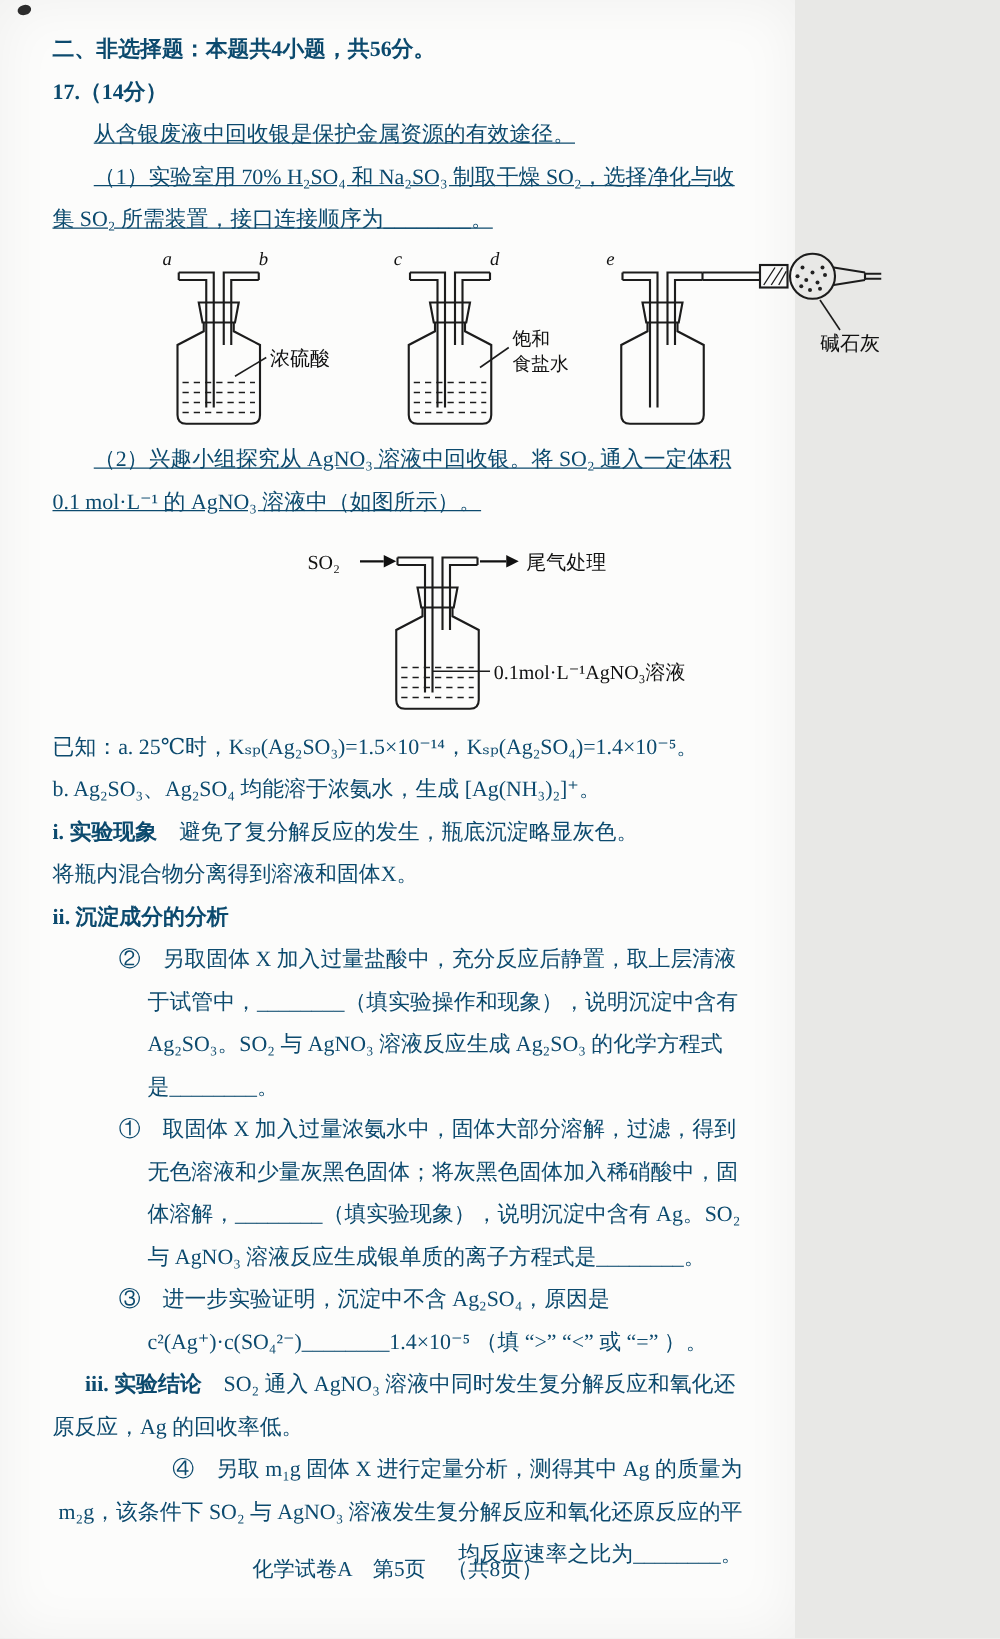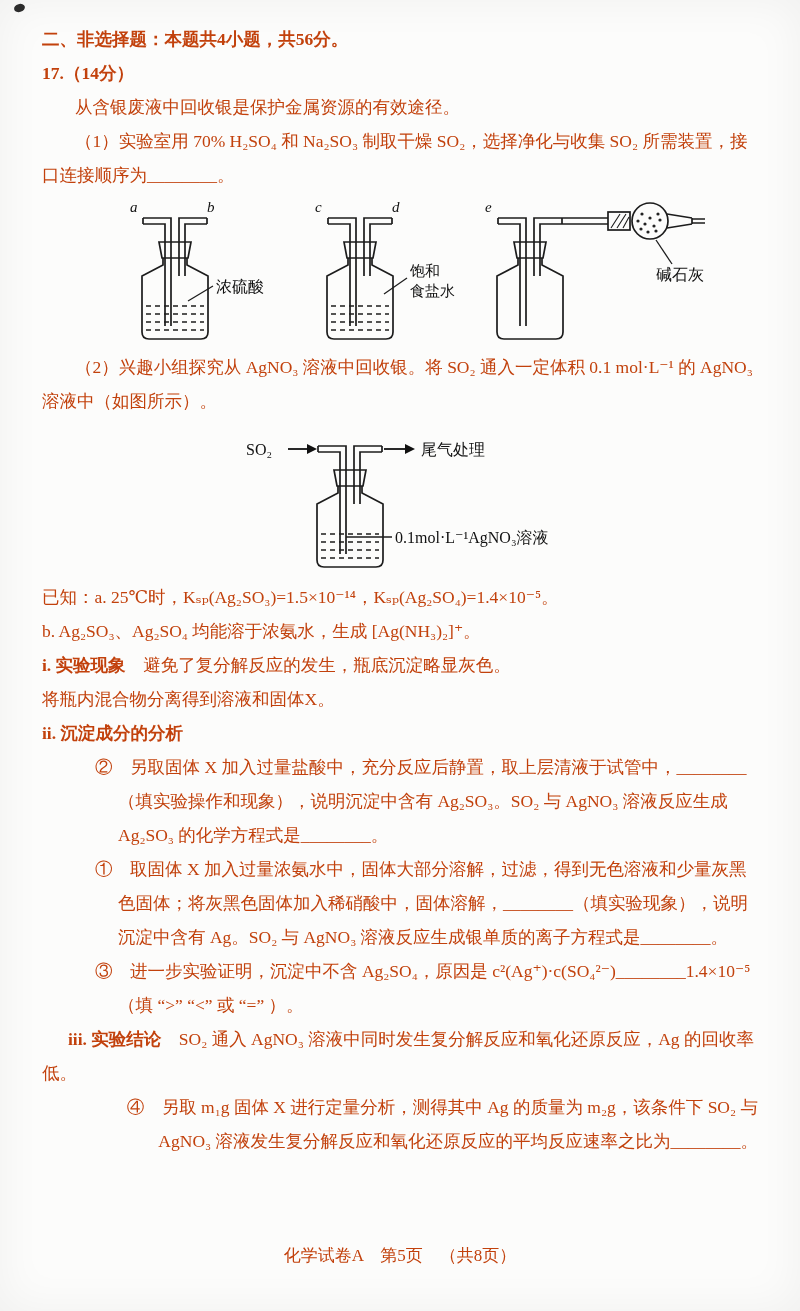--- a/index.html
+++ b/index.html
@@ -3,30 +3,30 @@
 <meta charset="utf-8">
 <style>
   html,body{margin:0;padding:0;}
   body{
     width:800px;height:1311px;overflow:hidden;
     background:#e8e8e6;
     font-family:"Liberation Serif","DejaVu Serif",serif;
   }
   .page{
     box-sizing:border-box;position:relative;
-    width:800px;height:1311px;
+    width:636px;height:1311px;
     background:#fcfcfb;
     padding:22px 42px 0 42px;
-    color:#c2410c;font-size:17.5px;line-height:34px;
+    color:#0c4a6e;font-size:17.5px;line-height:34px;
     box-shadow:inset 0 0 46px rgba(0,0,0,0.05);
   }
   .page p{margin:0;}
   .bold{font-weight:700;}
   .qnum{margin-top:18px;}
-  .ind2{text-indent:33px;}
+  .ind2{text-indent:33px;text-decoration:underline;}
   .ind-b{margin-left:46px;}
   .ind-i{margin-left:27px;}
   .ind-iii{text-indent:26px;}
   .ind4{text-indent:53px;text-align:right;}
   .hang{padding-left:76px;text-indent:-23px;}
   .diagram{position:relative;}
   .diagram-1{margin:6px 0 2px 18px;}
   .diagram-2{margin:8px 0 4px 158px;}
   .diagram svg{display:block;}
   .diagram text{font-size:16px;fill:#111;font-family:"Liberation Serif","DejaVu Serif",serif;}

